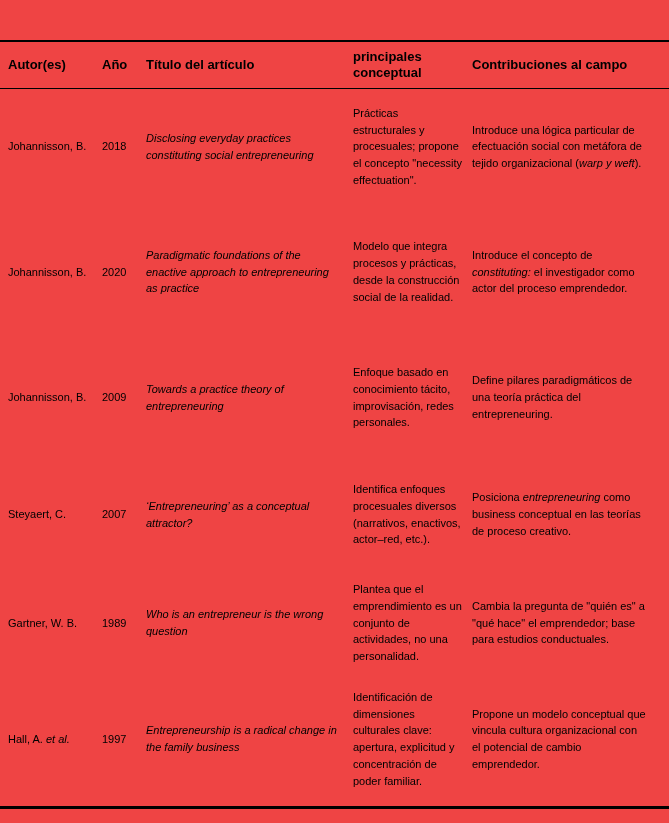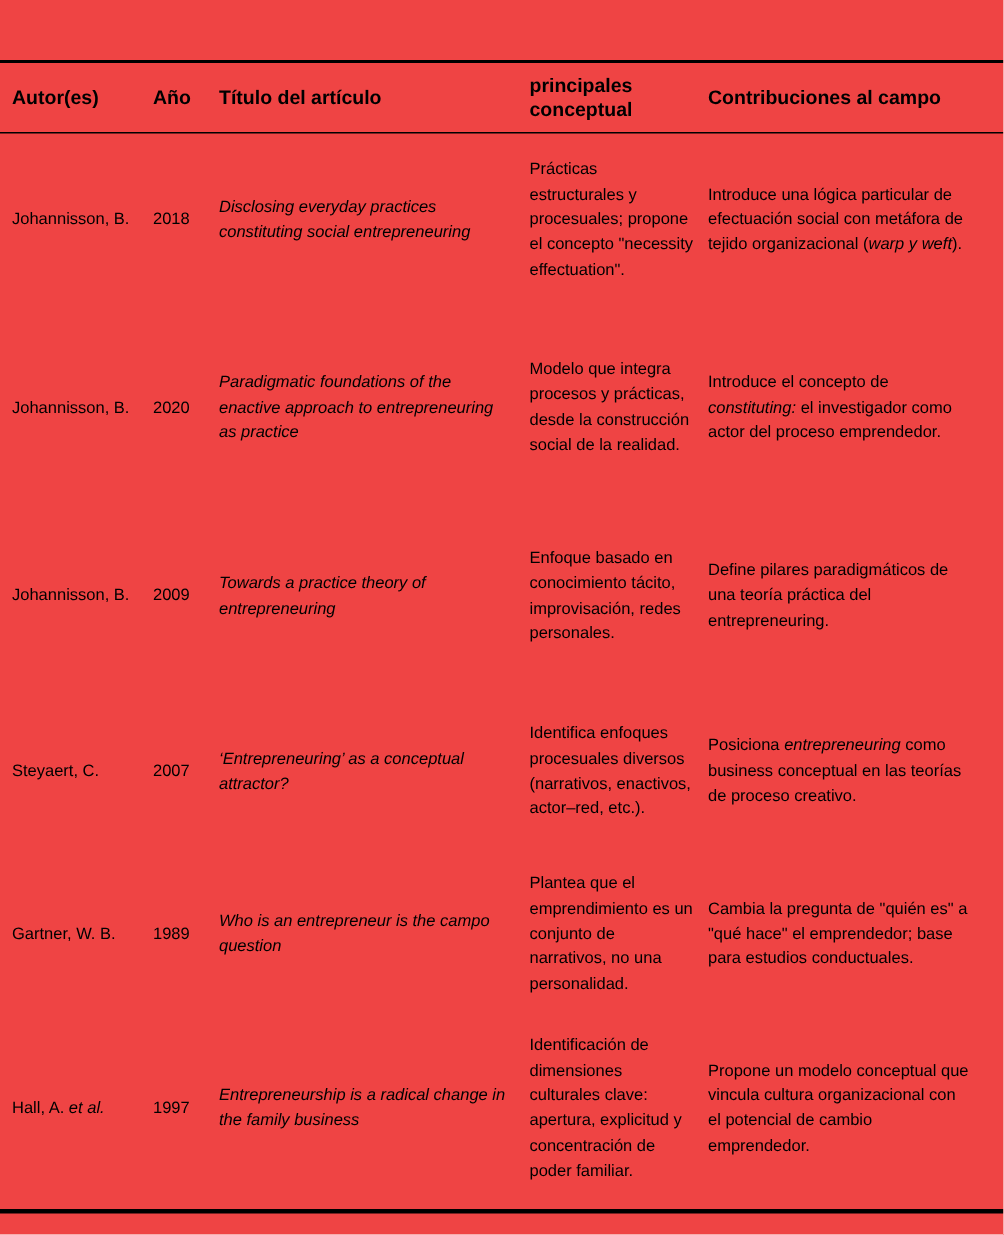--- a/index.html
+++ b/index.html
@@ -117,22 +117,22 @@
       <tr>
         <td class="c-author"><span>Steyaert, C.</span></td>
         <td class="c-year">2007</td>
         <td class="c-title">‘Entrepreneuring’ as a conceptual attractor?</td>
         <td class="c-findings">Identifica enfoques procesuales diversos (narrativos, enactivos, actor–red, etc.).</td>
         <td class="c-contrib"><span>Posiciona </span><i>entrepreneuring</i><span> como business conceptual en las teorías de proceso creativo.</span></td>
       </tr>
       <tr>
         <td class="c-author"><span>Gartner, W. B.</span></td>
         <td class="c-year">1989</td>
-        <td class="c-title">Who is an entrepreneur is the campo question</td>
-        <td class="c-findings">Plantea que el emprendimiento es un conjunto de narrativos, no una personalidad.</td>
+        <td class="c-title">Who is an entrepreneur is the wrong question</td>
+        <td class="c-findings">Plantea que el emprendimiento es un conjunto de actividades, no una personalidad.</td>
         <td class="c-contrib"><span>Cambia la pregunta de "quién es" a "qué hace" el emprendedor; base para estudios conductuales.</span></td>
       </tr>
       <tr>
         <td class="c-author"><span>Hall, A. </span><i>et al.</i></td>
         <td class="c-year">1997</td>
         <td class="c-title">Entrepreneurship is a radical change in the family business</td>
         <td class="c-findings">Identificación de dimensiones culturales clave: apertura, explicitud y concentración de poder familiar.</td>
         <td class="c-contrib"><span>Propone un modelo conceptual que vincula cultura organizacional con el potencial de cambio emprendedor.</span></td>
       </tr>
     </tbody>

